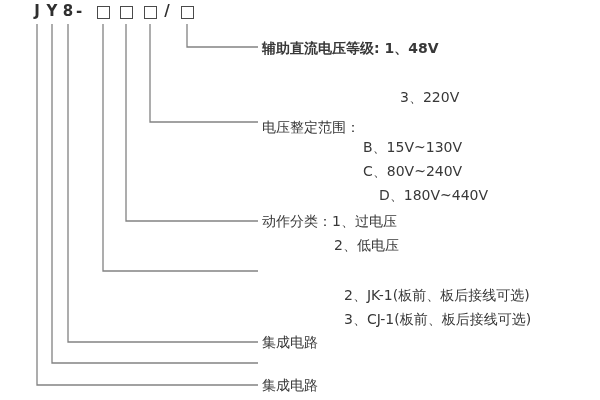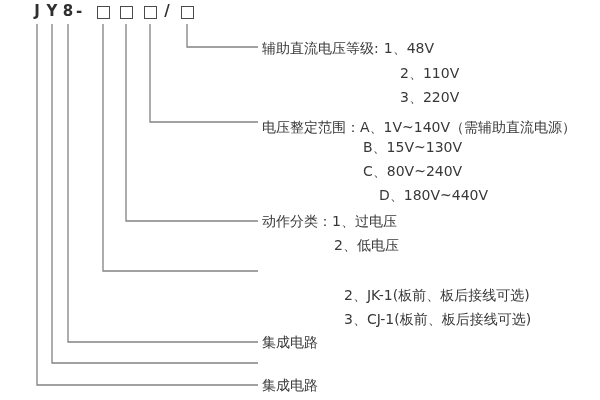--- a/index.html
+++ b/index.html
@@ -43,21 +43,21 @@
   }
   .row{
     position:absolute;
     display:flex;
     gap:0px;
     white-space:nowrap;
     font-size:14px;
     line-height:19px;
     color:#383838;
   }
-  .row.gap{gap:5px;}
+  .row.gap{gap:5px;font-weight:bold;}
 </style>
 </head>
 <body>
 
 <div class="canvas">
 
   <svg class="connector-svg" width="600" height="400" viewBox="0 0 600 400">
     <polyline points="187,24 187,47 258,47"></polyline>
     <polyline points="150,24 150,122 258,122"></polyline>
     <polyline points="126,24 126,221 258,221"></polyline>
@@ -74,30 +74,26 @@
   <span class="code-box" style="left:97px"></span>
   <span class="code-box" style="left:120px"></span>
   <span class="code-box" style="left:144px"></span>
   <span class="code-char" style="left:161px">/</span>
   <span class="code-box" style="left:181px"></span>
 
   <div class="row gap" style="left:262px;top:39px">
     <span>辅助直流电压等级:</span>
     <span>1、48V</span>
   </div>
-  <div class="row" style="left:400px;top:64px">
-    <span>2、110V</span>
-  </div>
   <div class="row" style="left:400px;top:88px">
     <span>3、220V</span>
   </div>
 
   <div class="row" style="left:262px;top:118px">
     <span>电压整定范围：</span>
-    <span>A、1V~140V（需辅助直流电源）</span>
   </div>
   <div class="row" style="left:363px;top:138px">
     <span>B、15V~130V</span>
   </div>
   <div class="row" style="left:363px;top:162px">
     <span>C、80V~240V</span>
   </div>
   <div class="row" style="left:379px;top:186px">
     <span>D、180V~440V</span>
   </div>

